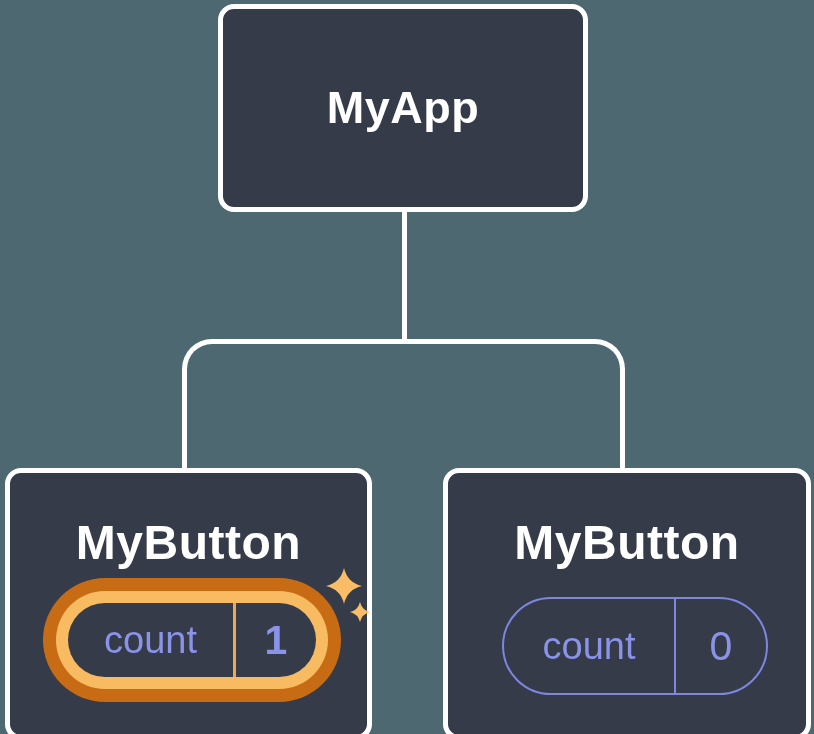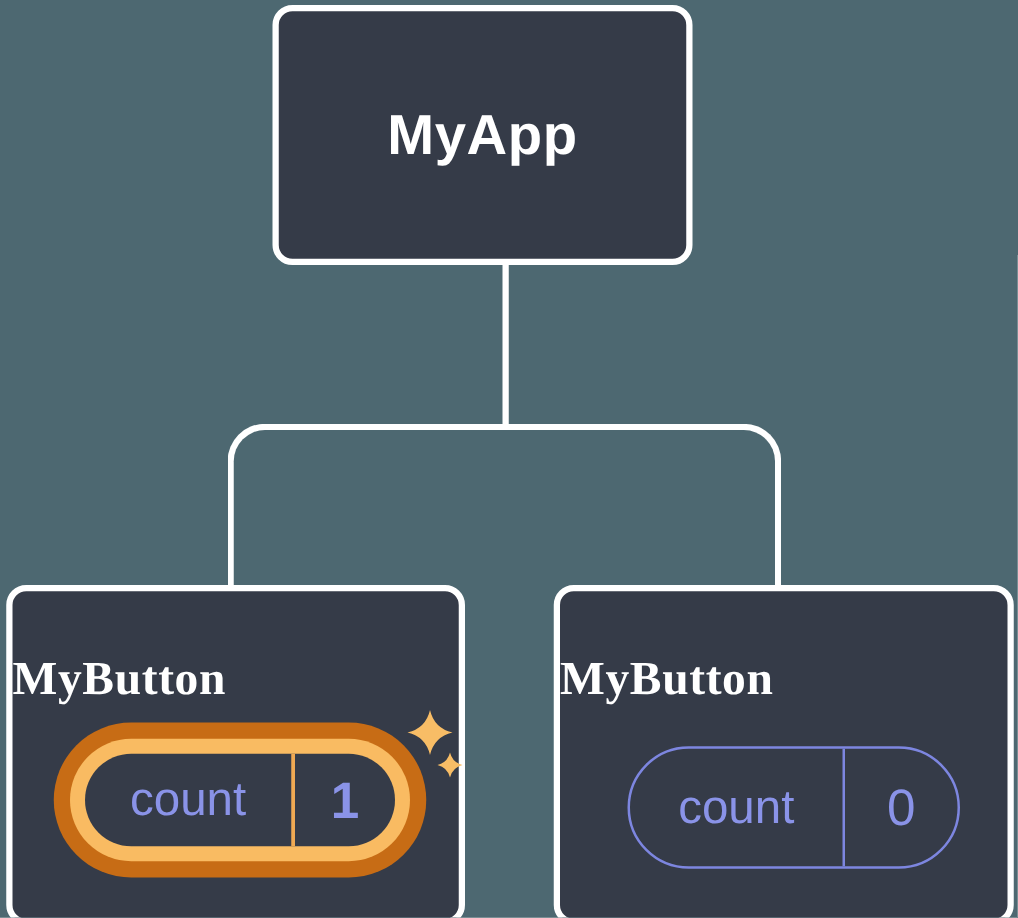--- a/index.html
+++ b/index.html
@@ -29,21 +29,21 @@
     position: absolute;
     background: var(--node_fill);
     border: 5px solid var(--node_border);
     border-radius: 16px;
     box-sizing: border-box;
     color: var(--label_text);
   }
 
   .node-root {
     left: 218px; top: 4px;
-    width: 336px; height: 208px;
+    width: 370px; height: 208px;
     display: flex; align-items: center; justify-content: center;
   }
   .root-label {
     font-size: 45px;
     font-weight: 700;
     letter-spacing: 0.5px;
   }
 
   .connector-stem {
     position: absolute;
@@ -66,26 +66,25 @@
   .node-child {
     top: 468px;
     width: 367px; height: 272px;
   }
   .node-child-left  { left: 5px; }
   .node-child-right { left: 443px; width: 368px; }
 
   .node-title {
     position: absolute;
     top: 49px; left: 0; right: 0;
-    text-align: left;
-    font-size: 38px;
+    text-align: center;
+    font-size: 48px;
     font-weight: 600;
     line-height: 42px;
     letter-spacing: 0.5px;
-    font-family: Liberation Serif, serif;
   }
 
   
   .pill-highlighted {
     position: absolute;
     left: 58px; top: 130px;
     width: 248px; height: 74px;
     border-radius: 999px;
     background: var(--node_fill);
     box-shadow: 0 0 0 12px var(--highlight_inner), 0 0 0 25px var(--highlight_outer);

